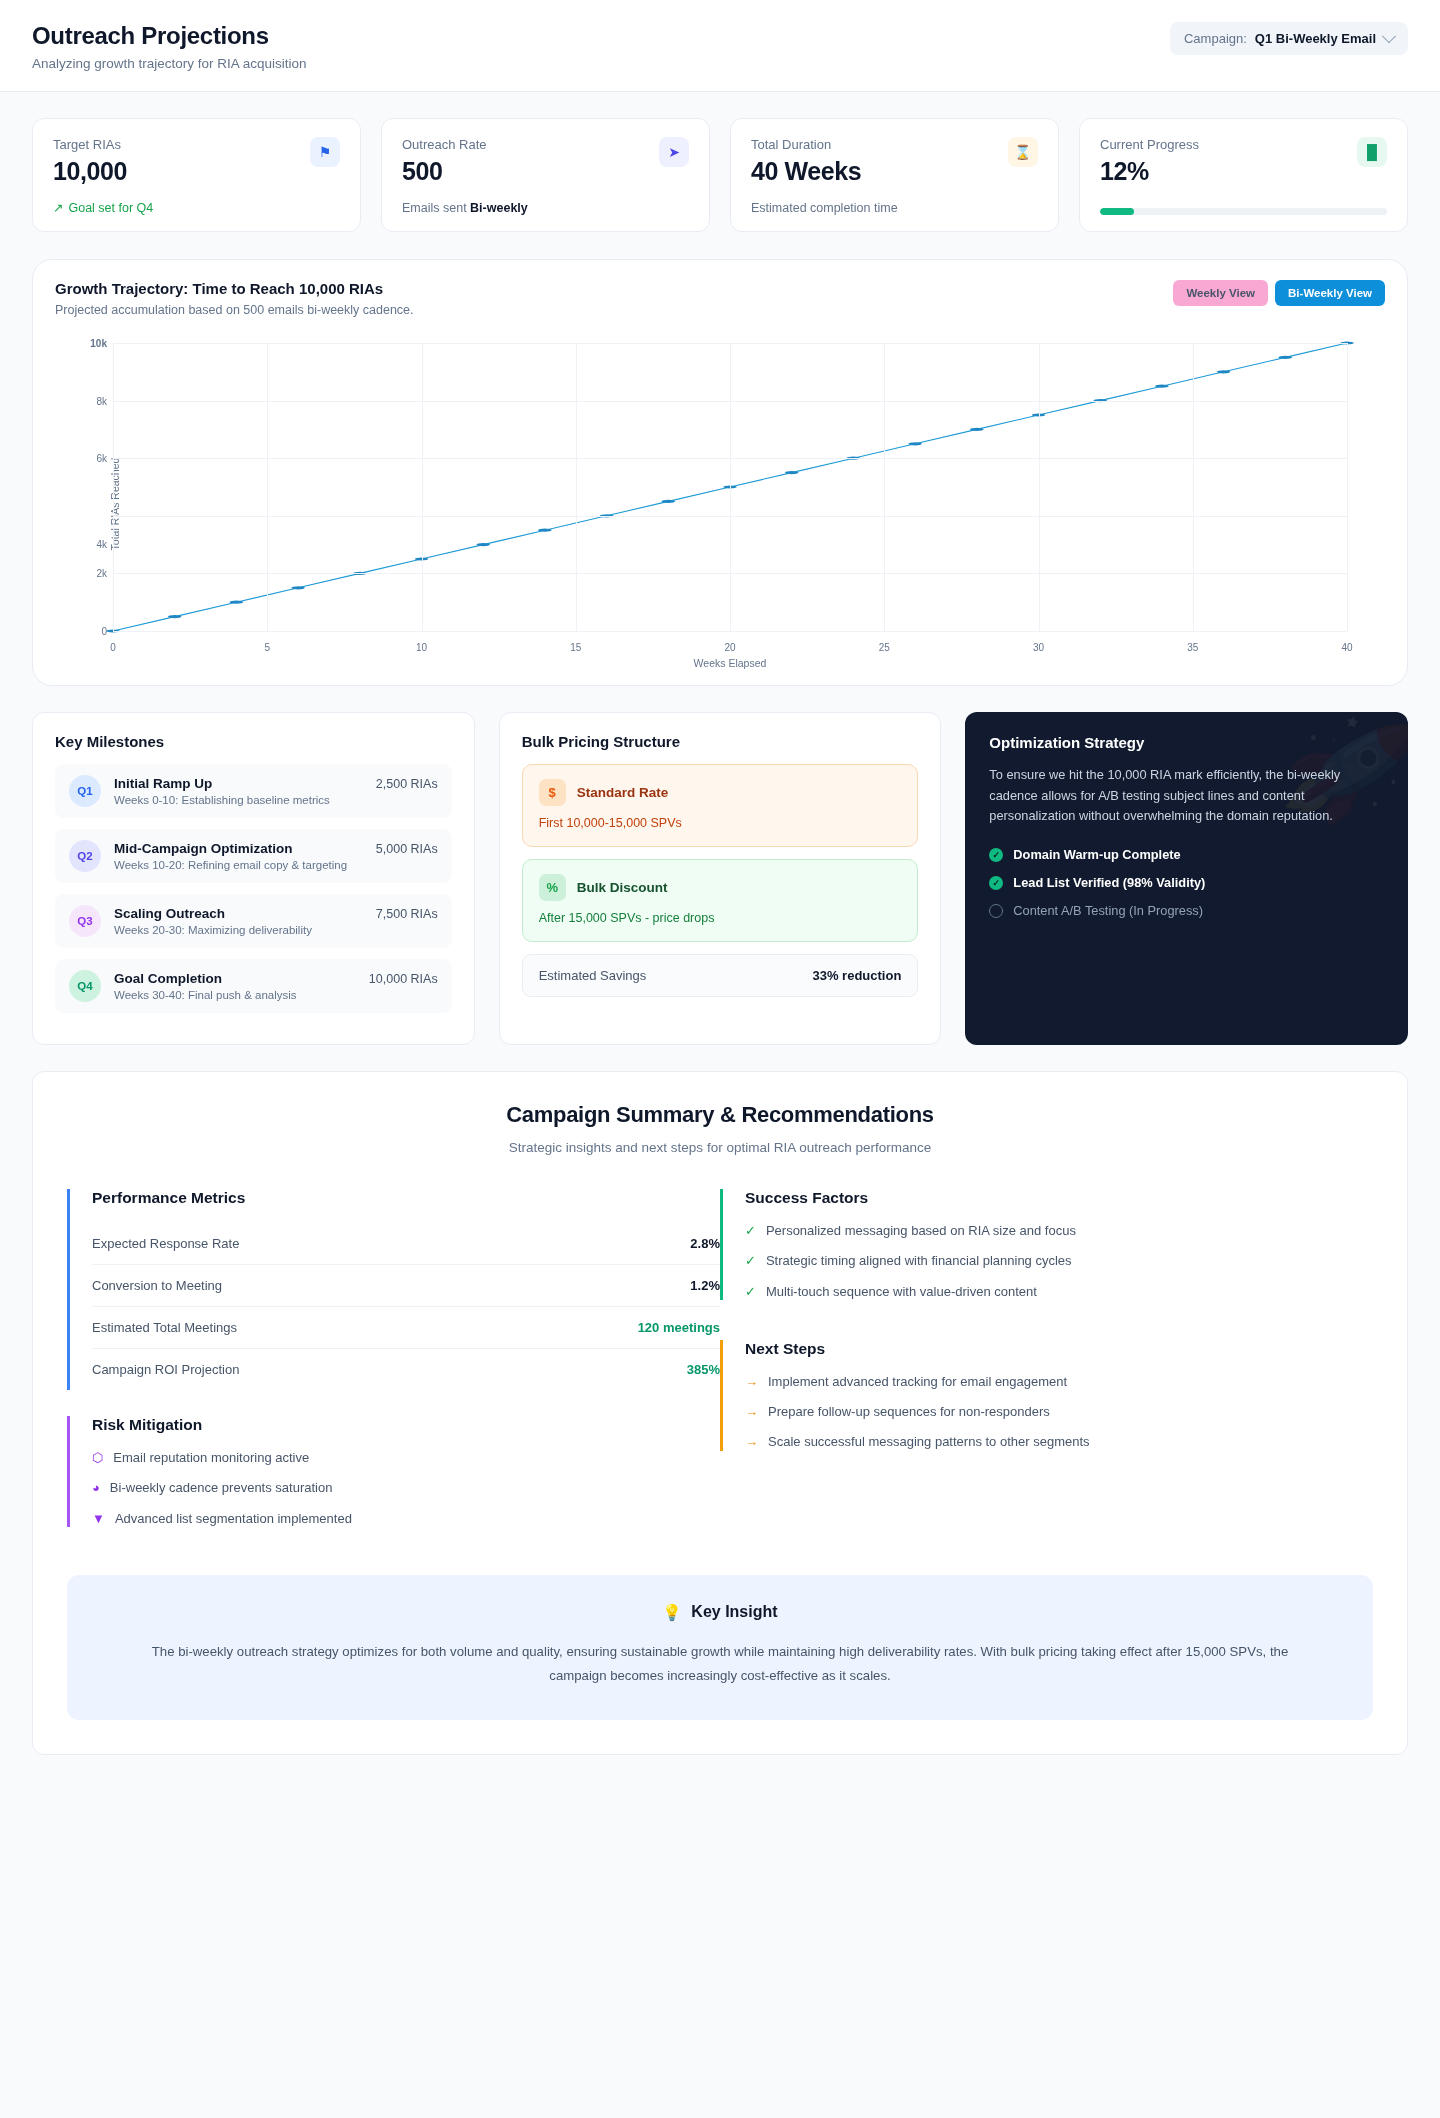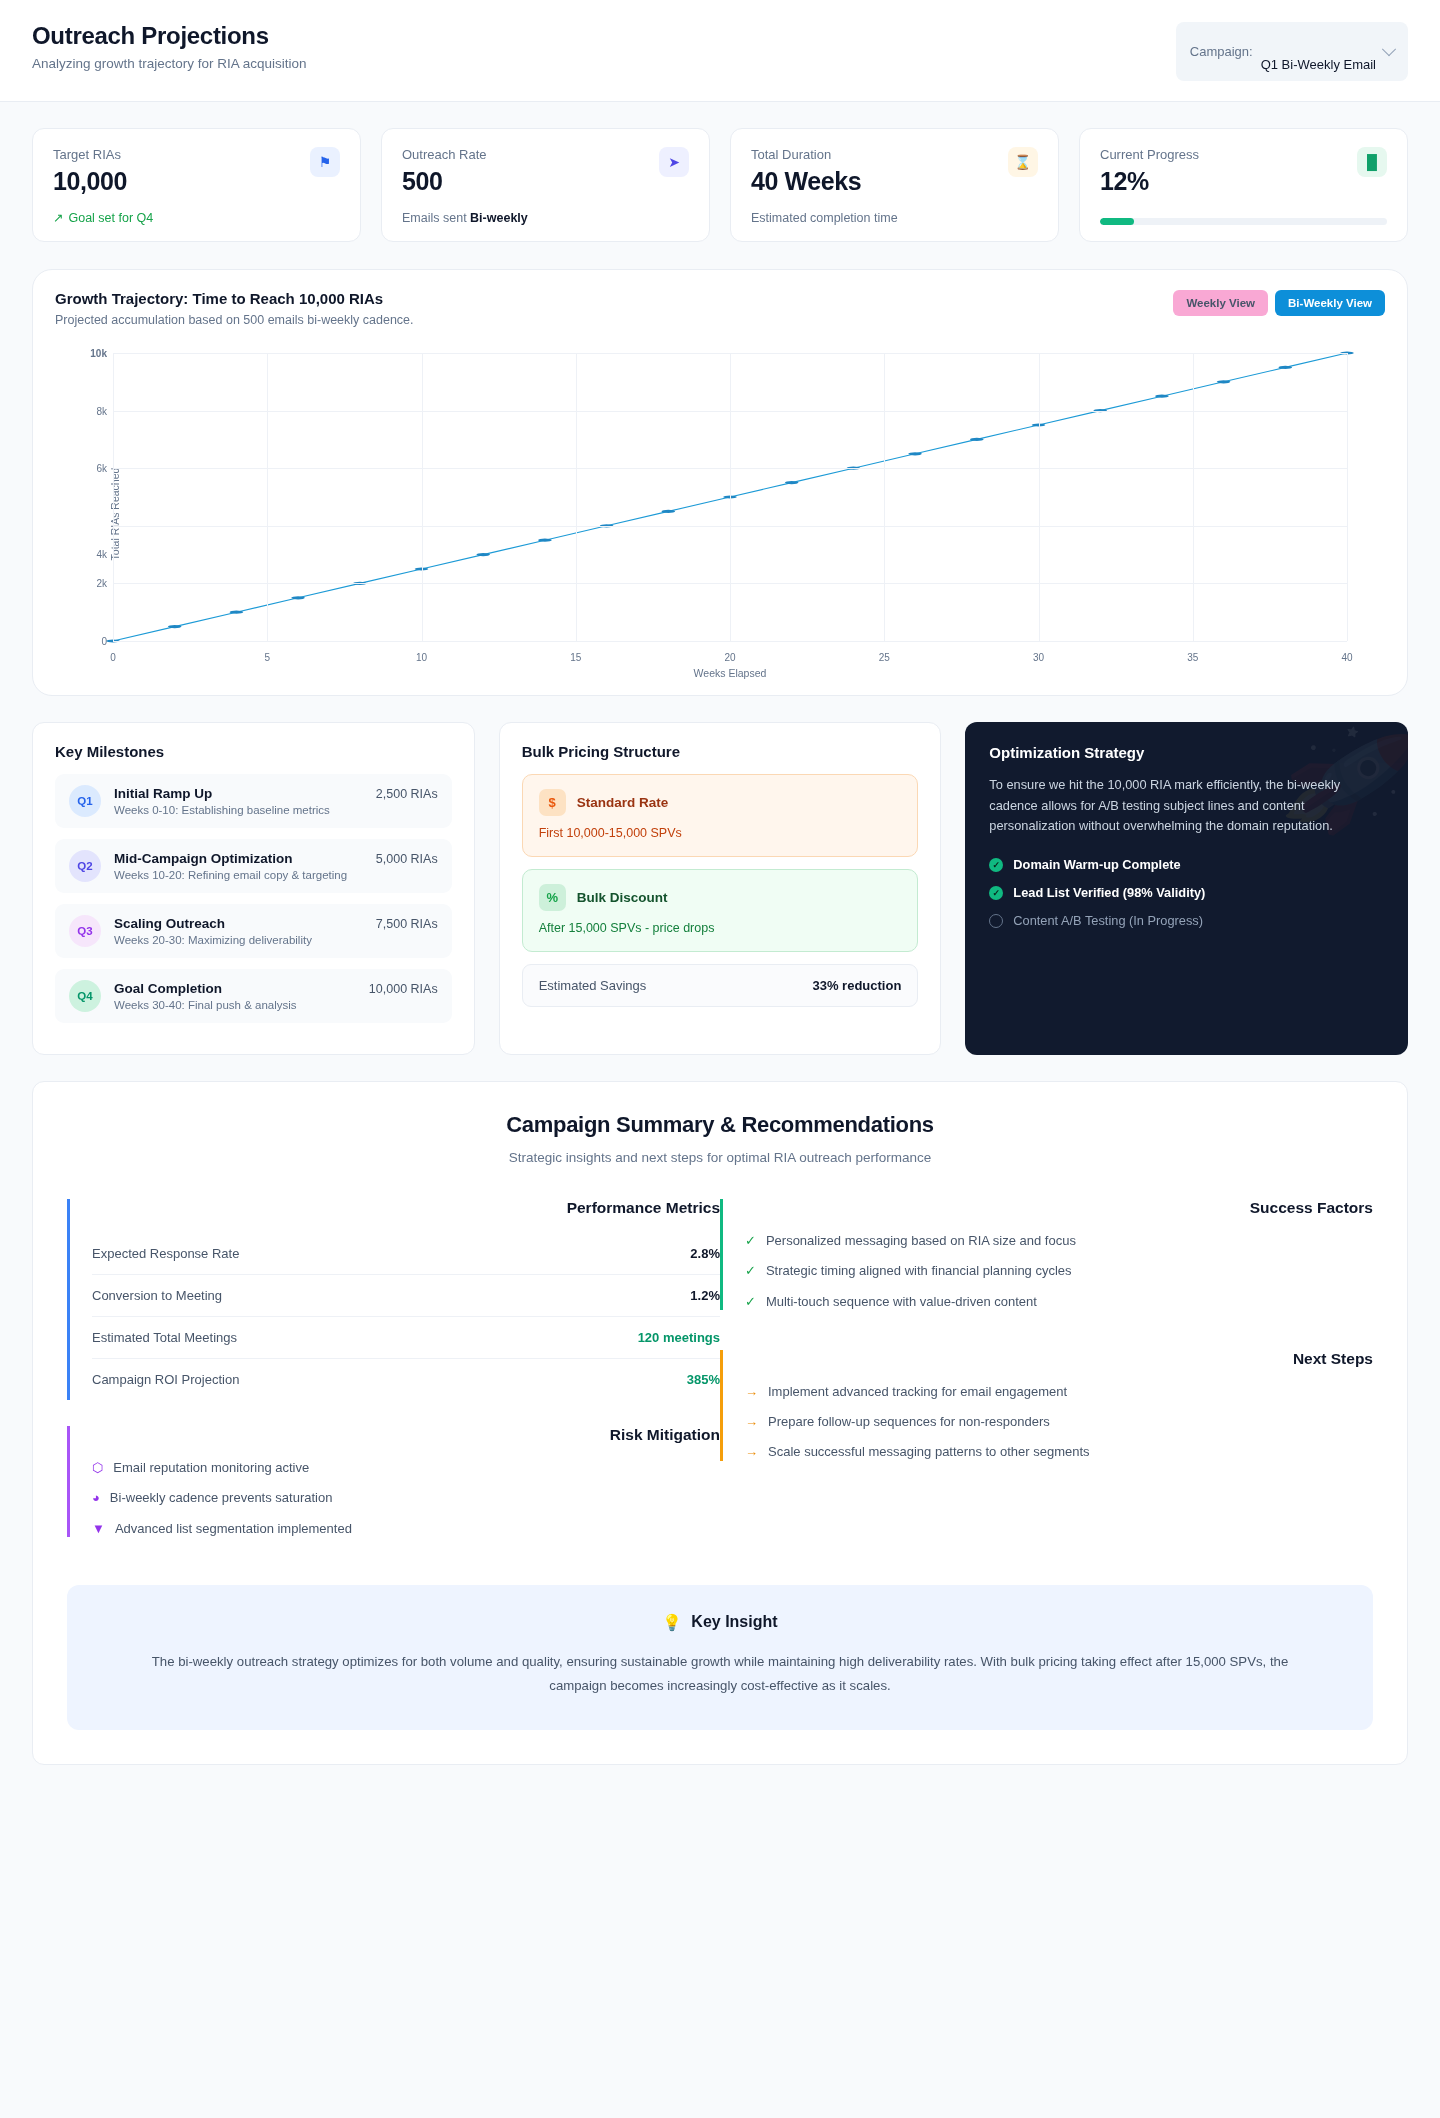--- a/index.html
+++ b/index.html
@@ -22,21 +22,21 @@
     justify-content: space-between;
   }
   .page-title { font-size: 24px; font-weight: 700; letter-spacing: -0.3px; color: #0f172a; }
   .page-subtitle { font-size: 13.5px; color: #64748b; margin-top: 6px; }
   .campaign-select {
     display: flex; align-items: center; gap: 8px;
     background: #f1f5f9; border-radius: 8px;
     padding: 9px 14px; font-size: 13px;
   }
   .campaign-label { color: #64748b; }
-  .campaign-value { color: #0f172a; font-weight: 400; margin-top: 26px; }
+  .campaign-value { color: #0f172a; font-weight: 700; }
   .chev { width: 10px; height: 10px; border-right: 1.6px solid #94a3b8; border-bottom: 1.6px solid #94a3b8;
           transform: rotate(45deg) translate(-2px,-2px); }
 
   
   .kpi-row {
     display: grid; grid-template-columns: repeat(4, 1fr);
     gap: 20px; padding: 26px 32px 0 32px;
   }
   .kpi-card {
     background: #fff; border: 1px solid #e9edf3; border-radius: 12px;
@@ -156,21 +156,21 @@
   .ck.open { border: 1.5px solid #64748b; background: transparent; }
   .check-item.pending { color: #94a3b8; font-weight: 400; }
 
   
   .summary {
     background: #fff; border: 1px solid #e9edf3; border-radius: 12px;
     margin: 26px 32px 30px 32px; padding: 30px 34px 34px 34px;
   }
   .sum-title { font-size: 22px; font-weight: 700; text-align: center; letter-spacing: -0.3px; }
   .sum-sub { font-size: 13.5px; color: #64748b; text-align: center; margin-top: 12px; }
-  .sum-grid { display: grid; grid-template-columns: 1fr 1fr; margin-top: 34px; text-align: right; }
+  .sum-grid { display: grid; grid-template-columns: 1fr 1fr; margin-top: 34px; }
   .block { border-left: 3px solid #3b82f6; padding-left: 22px; }
   .block.green { border-left-color: #10b981; }
   .block.amber { border-left-color: #f59e0b; }
   .block.purple { border-left-color: #a855f7; }
   .block-title { font-size: 15.5px; font-weight: 700; margin-bottom: 16px; }
   .metric-row {
     display: flex; justify-content: space-between; align-items: center;
     padding: 13px 0; border-bottom: 1px solid #eef1f6; font-size: 13px;
   }
   .metric-row:last-child { border-bottom: none; }

